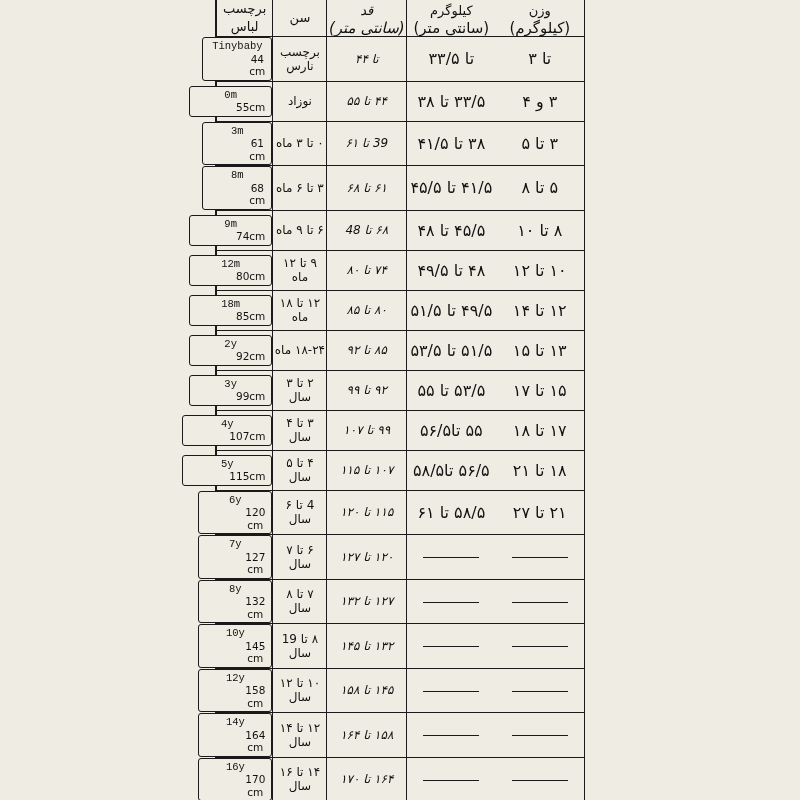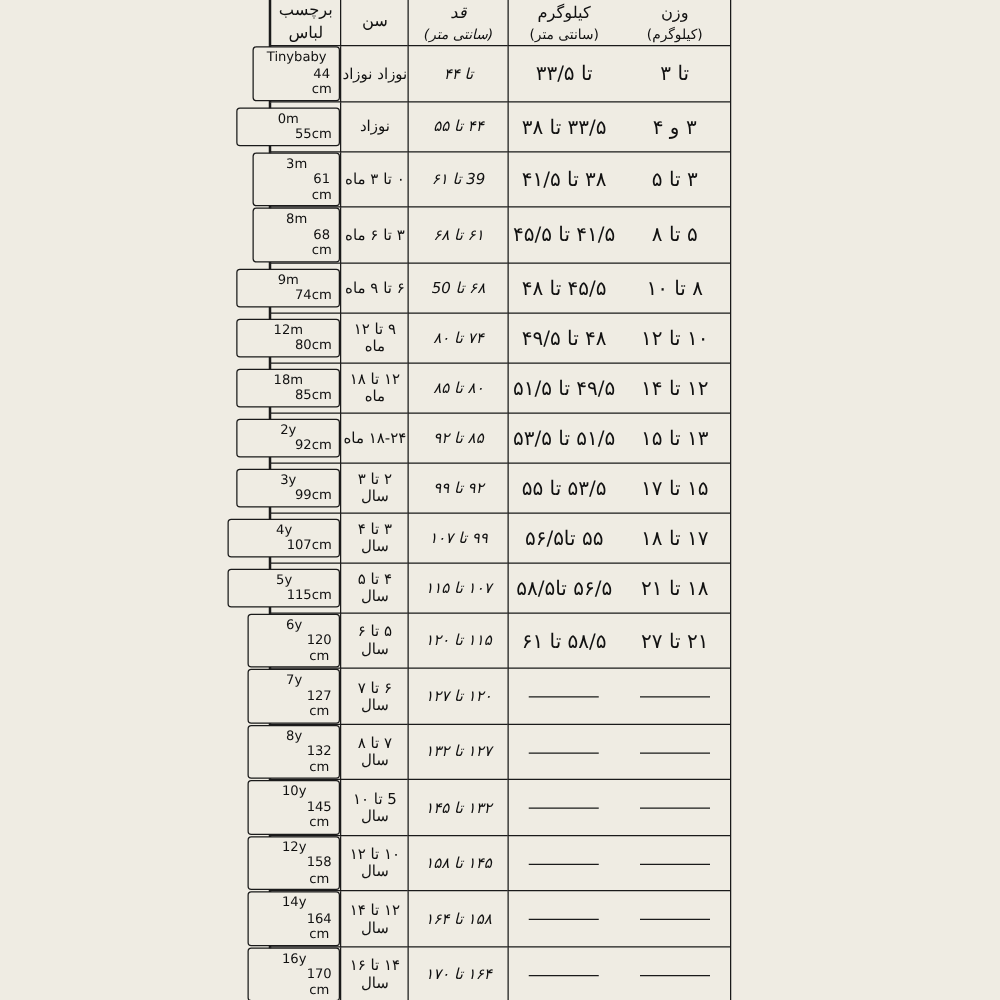--- a/index.html
+++ b/index.html
@@ -58,21 +58,21 @@
   .col-height { width: 21.6%; font-style: italic; }
   .col-age    { width: 14.6%; }
   .col-label  { width: 15.2%; }
 
   .head-title {
     font-size: 13px;
     line-height: 18px;
     display: block;
   }
   .head-sub {
-    font-size: 11px;
+    font-size: 15px;
     line-height: 14px;
     display: block;
     margin-top: 1px;
   }
   tbody td {
     font-size: 12px;
     height: 39px;
   }
   .dash-cell {
     font-size: 16px;
@@ -90,20 +90,21 @@
     border: 1.3px solid #1a1a1a;
     border-radius: 3px;
     padding: 2px 6px;
     min-width: 44px;
     background: #efece3;
     line-height: 12.5px;
   }
   .label-box .l1 {
     display: block;
     font-size: 10.5px;
+    font-family: Liberation Mono, monospace;
   }
   .label-box .l2 {
     display: block;
     font-size: 10.5px;
     margin-left: 40px;
   }
 </style>
 </head>
 <body>
 
@@ -130,21 +131,21 @@
           <th class="col-label">
             <span class="head-title">برچسب لباس</span>
           </th>
         </tr>
       </thead>
       <tbody id="tbody">
           <tr>
             <td class="col-weight dash-cell">تا ۳</td>
             <td class="col-chest dash-cell">تا ۳۳/۵</td>
             <td class="col-height">تا ۴۴</td>
-            <td class="col-age">نوزاد نوزاد</td>
+            <td class="col-age">برچسب نارس</td>
             <td class="col-label"><span class="label-box"><span class="l1">Tinybaby</span><span class="l2">44 cm</span></span></td>
           </tr>
           <tr>
             <td class="col-weight dash-cell">۳ و ۴</td>
             <td class="col-chest dash-cell">۳۳/۵ تا ۳۸</td>
             <td class="col-height">۴۴ تا ۵۵</td>
             <td class="col-age">نوزاد</td>
             <td class="col-label"><span class="label-box"><span class="l1">0m</span><span class="l2">55cm</span></span></td>
           </tr>
           <tr>
@@ -157,21 +158,21 @@
           <tr>
             <td class="col-weight dash-cell">۵ تا ۸</td>
             <td class="col-chest dash-cell">۴۱/۵ تا ۴۵/۵</td>
             <td class="col-height">۶۱ تا ۶۸</td>
             <td class="col-age">۳ تا ۶ ماه</td>
             <td class="col-label"><span class="label-box"><span class="l1">8m</span><span class="l2">68 cm</span></span></td>
           </tr>
           <tr>
             <td class="col-weight dash-cell">۸ تا ۱۰</td>
             <td class="col-chest dash-cell">۴۵/۵ تا ۴۸</td>
-            <td class="col-height">۶۸ تا 50</td>
+            <td class="col-height">۶۸ تا 48</td>
             <td class="col-age">۶ تا ۹ ماه</td>
             <td class="col-label"><span class="label-box"><span class="l1">9m</span><span class="l2">74cm</span></span></td>
           </tr>
           <tr>
             <td class="col-weight dash-cell">۱۰ تا ۱۲</td>
             <td class="col-chest dash-cell">۴۸ تا ۴۹/۵</td>
             <td class="col-height">۷۴ تا ۸۰</td>
             <td class="col-age">۹ تا ۱۲ ماه</td>
             <td class="col-label"><span class="label-box"><span class="l1">12m</span><span class="l2">80cm</span></span></td>
           </tr>
@@ -207,42 +208,42 @@
             <td class="col-weight dash-cell">۱۸ تا ۲۱</td>
             <td class="col-chest dash-cell">۵۶/۵ تا۵۸/۵</td>
             <td class="col-height">۱۰۷ تا ۱۱۵</td>
             <td class="col-age">۴ تا ۵ سال</td>
             <td class="col-label"><span class="label-box"><span class="l1">5y</span><span class="l2">115cm</span></span></td>
           </tr>
           <tr>
             <td class="col-weight dash-cell">۲۱ تا ۲۷</td>
             <td class="col-chest dash-cell">۵۸/۵ تا ۶۱</td>
             <td class="col-height">۱۱۵ تا ۱۲۰</td>
-            <td class="col-age">۵ تا ۶ سال</td>
+            <td class="col-age">4 تا ۶ سال</td>
             <td class="col-label"><span class="label-box"><span class="l1">6y</span><span class="l2">120 cm</span></span></td>
           </tr>
           <tr>
             <td class="col-weight dash-cell"><span class="dash"></span></td>
             <td class="col-chest dash-cell"><span class="dash"></span></td>
             <td class="col-height">۱۲۰ تا ۱۲۷</td>
             <td class="col-age">۶ تا ۷ سال</td>
             <td class="col-label"><span class="label-box"><span class="l1">7y</span><span class="l2">127 cm</span></span></td>
           </tr>
           <tr>
             <td class="col-weight dash-cell"><span class="dash"></span></td>
             <td class="col-chest dash-cell"><span class="dash"></span></td>
             <td class="col-height">۱۲۷ تا ۱۳۲</td>
             <td class="col-age">۷ تا ۸ سال</td>
             <td class="col-label"><span class="label-box"><span class="l1">8y</span><span class="l2">132 cm</span></span></td>
           </tr>
           <tr>
             <td class="col-weight dash-cell"><span class="dash"></span></td>
             <td class="col-chest dash-cell"><span class="dash"></span></td>
             <td class="col-height">۱۳۲ تا ۱۴۵</td>
-            <td class="col-age">5 تا ۱۰ سال</td>
+            <td class="col-age">۸ تا 19 سال</td>
             <td class="col-label"><span class="label-box"><span class="l1">10y</span><span class="l2">145 cm</span></span></td>
           </tr>
           <tr>
             <td class="col-weight dash-cell"><span class="dash"></span></td>
             <td class="col-chest dash-cell"><span class="dash"></span></td>
             <td class="col-height">۱۴۵ تا ۱۵۸</td>
             <td class="col-age">۱۰ تا ۱۲ سال</td>
             <td class="col-label"><span class="label-box"><span class="l1">12y</span><span class="l2">158 cm</span></span></td>
           </tr>
           <tr>

